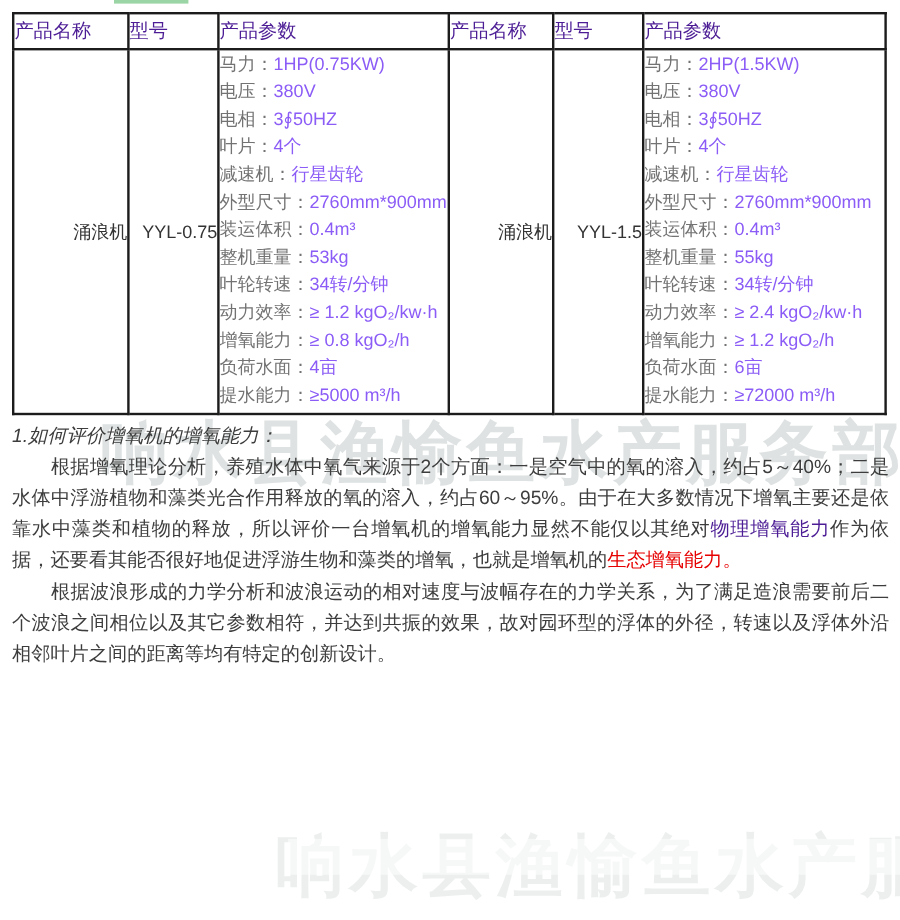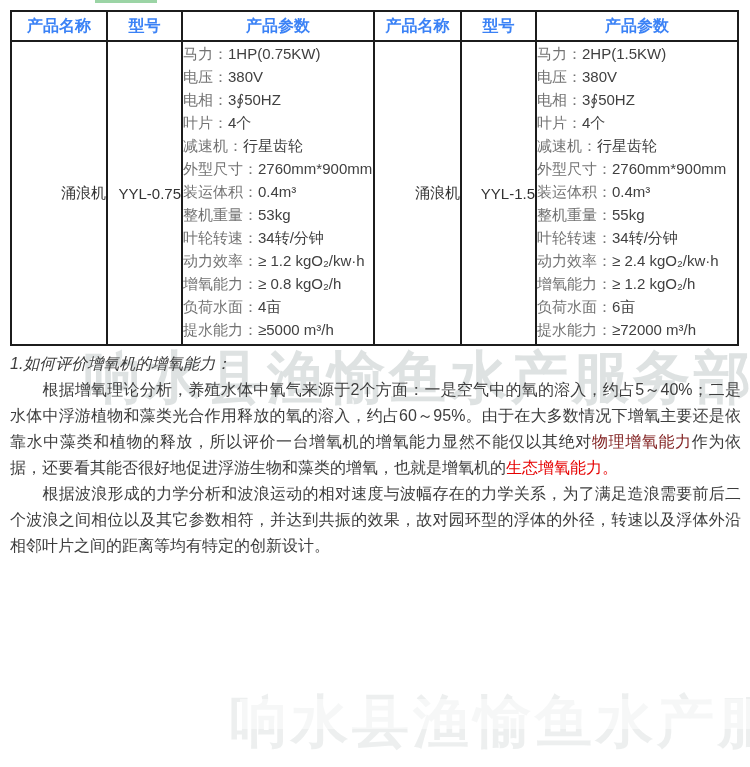--- a/index.html
+++ b/index.html
@@ -9,29 +9,29 @@
   }
   .top-line{position:absolute;left:95px;top:0;width:62px;height:3px;background:#9bd4a5;z-index:2;}
 
   
   .spec-table{
     position:absolute;left:10px;top:10px;width:727px;
     border-collapse:collapse;table-layout:fixed;z-index:2;background:#fff;
   }
   .spec-table th,.spec-table td{border:2px solid #1c1c1c;padding:0;}
   .spec-table th{
-    height:28px;font-size:16px;font-weight:bold;color:#3b82f6;text-align:center;
+    height:28px;font-size:16px;font-weight:normal;color:#4c1d95;text-align:left;
     background:#fff;
   }
   .drow td{height:302px;}
   .cname,.cmodel{text-align:right;vertical-align:middle;color:#333;font-size:15px;}
   .cparams{vertical-align:top;padding:3px 2px 0 5px;}
   .pline{line-height:23px;white-space:nowrap;font-size:15px;overflow:hidden;}
   .plabel{color:#737373;}
-  .pvalue{color:#404040;}
+  .pvalue{color:#8b5cf6;}
 
   
   .article{position:absolute;left:10px;top:350px;width:731px;z-index:2;}
   .atitle{font-size:17px;font-weight:bold;color:#17583e;margin:0 0 12px 0;line-height:22px;}
   .sec-heading{font-size:16px;color:#3d3d3d;line-height:27px;font-style:italic;}
   p.body{margin:0;font-size:16px;color:#3d3d3d;line-height:26px;text-align:justify;}
 
   
   .wm{
     position:absolute;font-size:57px;font-weight:bold;letter-spacing:4px;
@@ -140,21 +140,21 @@
       </td>
     </tr>
   </tbody>
     </table>
 
   <div class="article">
 
     <div class="sec-heading">1.如何评价增氧机的增氧能力：</div>
     <p class="body">
       
-    <span>　　根据增氧理论分析，养殖水体中氧气来源于2个方面：一是空气中的氧的溶入，约占5～40%；二是水体中浮游植物和藻类光合作用释放的氧的溶入，约占60～95%。由于在大多数情况下增氧主要还是依靠水中藻类和植物的释放，所以评价一台增氧机的增氧能力显然不能仅以其绝对</span><span style="color: #7f1d1d;">物理增氧能力</span><span>作为依据，还要看其能否很好地促进浮游生物和藻类的增氧，也就是增氧机的</span><span style="color: rgb(230, 0, 0);">生态增氧能力。</span></p>
+    <span>　　根据增氧理论分析，养殖水体中氧气来源于2个方面：一是空气中的氧的溶入，约占5～40%；二是水体中浮游植物和藻类光合作用释放的氧的溶入，约占60～95%。由于在大多数情况下增氧主要还是依靠水中藻类和植物的释放，所以评价一台增氧机的增氧能力显然不能仅以其绝对</span><span style="color: #4c1d95;">物理增氧能力</span><span>作为依据，还要看其能否很好地促进浮游生物和藻类的增氧，也就是增氧机的</span><span style="color: rgb(230, 0, 0);">生态增氧能力。</span></p>
 
 
     <p class="body">
       
     <span>　　根据波浪形成的力学分析和波浪运动的相对速度与波幅存在的力学关系，为了满足造浪需要前后二个波浪之间相位以及其它参数相符，并达到共振的效果，故对园环型的浮体的外径，转速以及浮体外沿相邻叶片之间的距离等均有特定的创新设计。</span></p>
   </div>
 
   <div class="fade-overlay"></div>
 
 </div>

